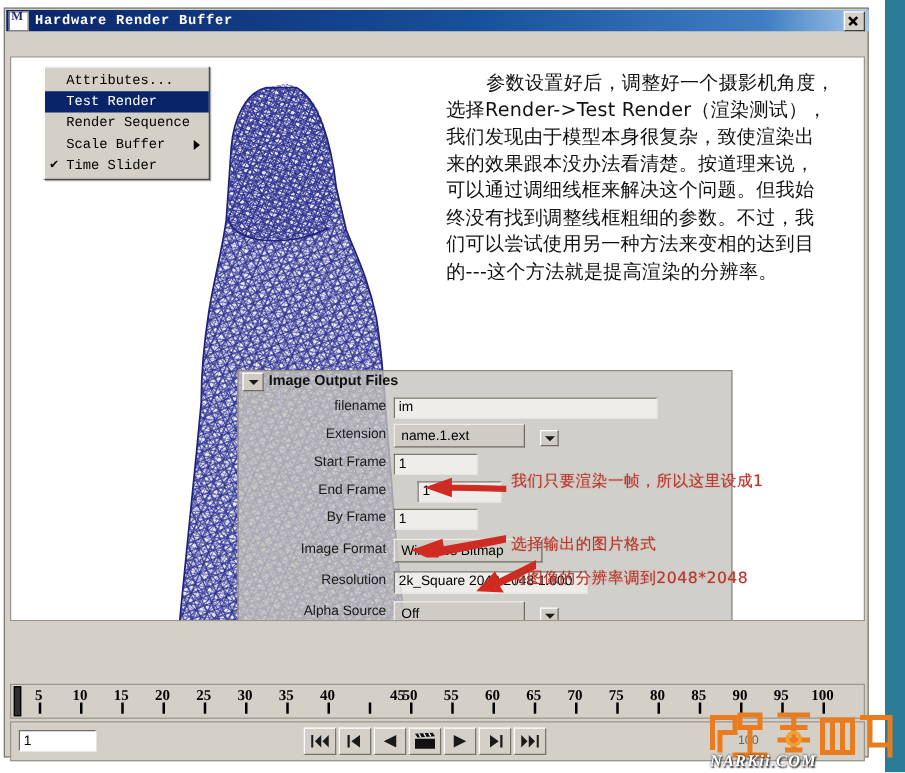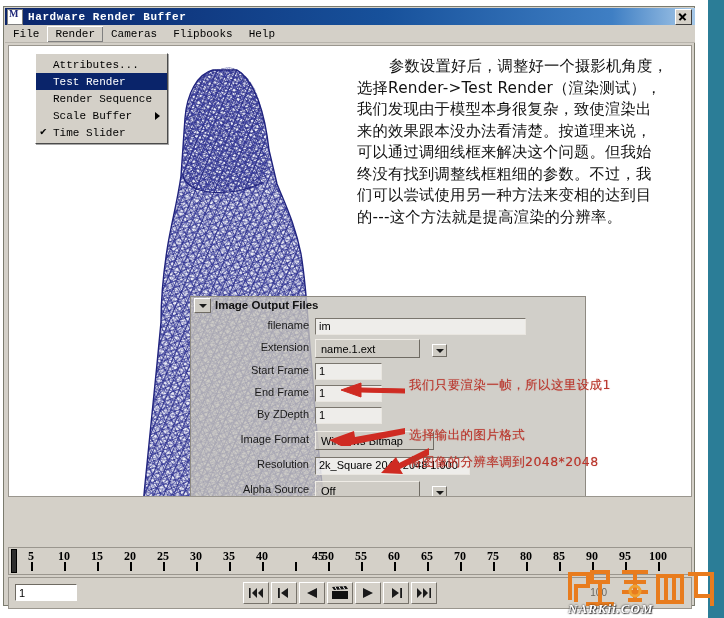--- a/index.html
+++ b/index.html
@@ -448,27 +448,20 @@
 
   <div class="window">
 
     <div class="titlebar">
       <div class="title-icon"></div>
       <div class="title-text">Hardware Render Buffer</div>
       <div class="title-spacer"></div>
       <div class="close-btn"></div>
     </div>
 
-    <div class="menubar">
-      <div class="menu-item">File</div>
-      <div class="menu-item open">Render</div>
-      <div class="menu-item">Cameras</div>
-      <div class="menu-item">Flipbooks</div>
-      <div class="menu-item">Help</div>
-    </div>
 
     <div class="viewport">
 
       <div class="figure-wrap">
         <svg class="fig-svg" width="240" height="485" viewBox="0 0 240 485" xmlns="http://www.w3.org/2000/svg">
           <defs>
             <clipPath id="bodyclip">
               <path d="M96,6 C80,10 70,30 68,54 L64,112 C60,140 54,160 50,186
                        C46,212 44,236 44,258 L40,300 C36,340 32,380 28,420
                        L22,484 L212,484 L206,430 C202,392 198,352 196,318
@@ -544,29 +537,29 @@
           </div>
         </div>
 
         <div class="field-row" style="top:67px;">
           <div class="field-label">Start Frame</div>
           <div class="field-ctl">
             <div class="field-input" style="width:62px;height:15px;line-height:14px;">1</div>
           </div>
         </div>
 
-        <div class="field-row" style="top:89px;">
+        <div class="field-row" style="top:89px;gap:19px;">
           <div class="field-label">End Frame</div>
           <div class="field-ctl">
             <div class="field-input" style="width:62px;height:15px;line-height:14px;">1</div>
           </div>
         </div>
 
         <div class="field-row" style="top:111px;">
-          <div class="field-label">By ZDepth</div>
+          <div class="field-label">By Frame</div>
           <div class="field-ctl">
             <div class="field-input" style="width:62px;height:15px;line-height:14px;">1</div>
           </div>
         </div>
 
         <div class="field-row" style="top:136px;">
           <div class="field-label">Image Format</div>
           <div class="field-ctl">
             <div class="field-combo" style="width:112px;height:17px;">Windows Bitmap</div>
           </div>

